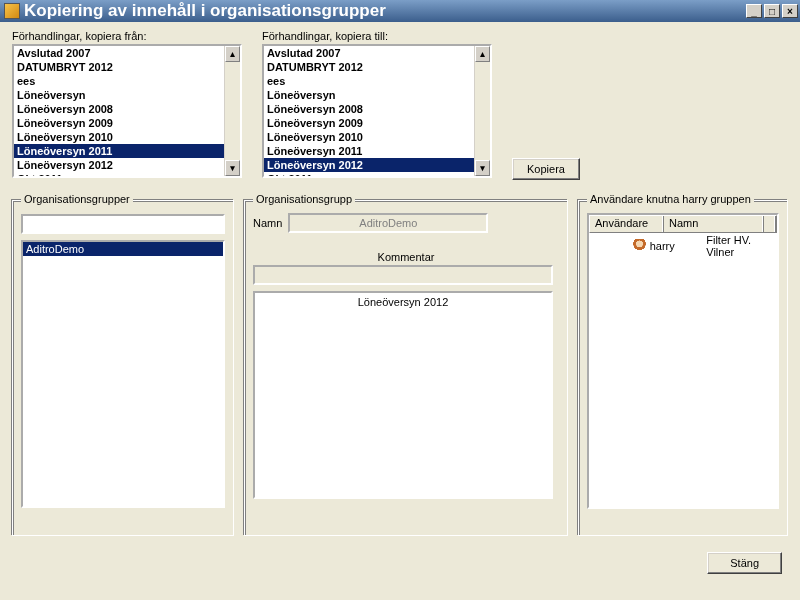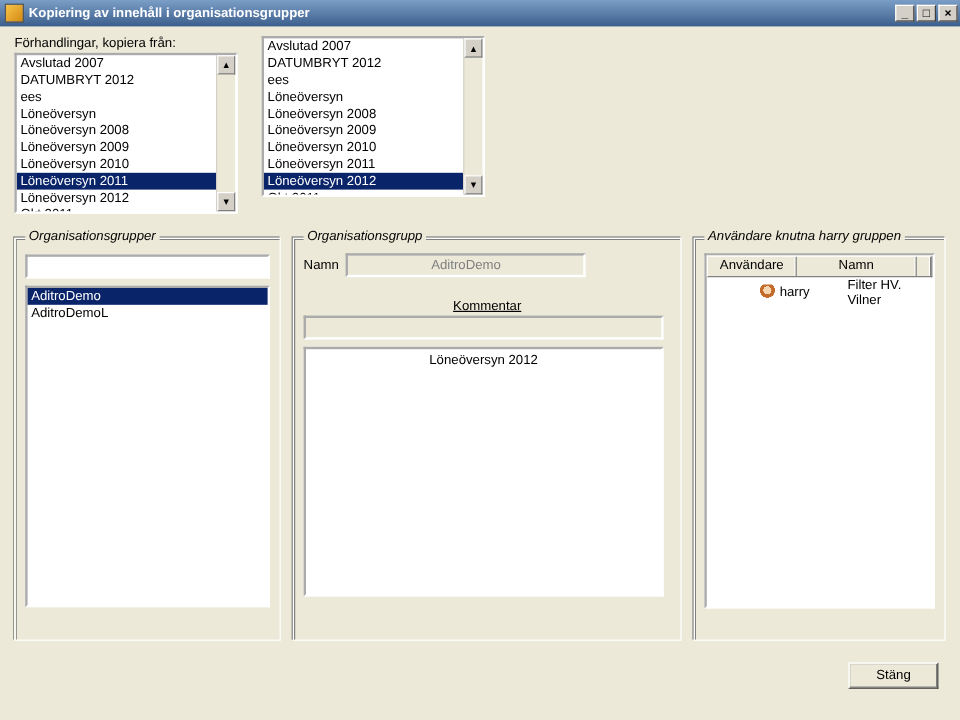--- a/index.html
+++ b/index.html
@@ -22,21 +22,21 @@
     padding: 0 2px 0 4px;
     color: #fff;
     font-weight: bold;
   }
   .titlebar .app-icon {
     width: 16px; height: 16px;
     background: linear-gradient(135deg,#f7c34a,#d38a12);
     border: 1px solid #555;
     margin-right: 4px;
   }
-  .titlebar .title { flex: 1; font-size: 11px; }
+  .titlebar .title { flex: 1; font-size: 17px; }
   .winbtns { display: flex; gap: 2px; }
   .winbtn {
     width: 16px; height: 14px;
     background: #d4d0c8;
     border: 1px solid #fff;
     border-right-color: #404040;
     border-bottom-color: #404040;
     display: flex; align-items: center; justify-content: center;
     font-size: 10px; font-family: Arial;
     color:#000;
@@ -44,28 +44,29 @@
   .client {
     position: relative;
     padding: 8px 12px 10px 12px;
     height: calc(600px - 22px);
   }
   .row-top {
     display: flex;
     gap: 20px;
     align-items: flex-start;
   }
-  .listcol { width: 186px; }
+  .listcol { width: 230px; }
   .listlabel { margin-bottom: 2px; }
   .listbox {
     border: 2px inset #fff;
     background: #fff;
     height: 134px;
     position: relative;
     display: flex;
+    font-weight: bold;
   }
   .listbox-items {
     flex: 1;
     overflow: hidden;
     font-size: 11px;
     line-height: 14px;
   }
   .listbox .scrollbar {
     width: 16px;
     background: #ece9d8;
@@ -109,21 +110,20 @@
     box-shadow: inset 1px 1px 0 #808080, -1px -1px 0 #808080;
     position: relative;
     padding: 12px 8px 8px 8px;
     margin-top: 14px;
   }
   .group-title {
     position: absolute;
     top: -8px; left: 8px;
     background: #ece9d8;
     padding: 0 3px;
-    font-style: italic;
   }
   .row-bottom {
     display: flex;
     gap: 10px;
     margin-top: 6px;
   }
   .groupsbox {
     width: 222px;
     height: 336px;
   }
@@ -151,21 +151,21 @@
   .namn-row { display:flex; align-items:center; gap:6px; margin-bottom:6px;}
   .txtfield {
     border: 2px inset #fff;
     background: #ece9d8;
     color: #808080;
     height: 20px;
     padding: 2px 4px;
     flex:1;
     max-width: 200px;
   }
-  .komm-label { margin-top:18px;text-decoration:underline; }
+  .komm-label { margin-top:18px; }
   .komm-field {
     border: 2px inset #fff;
     background: #ece9d8;
     height: 20px;
     margin-top:2px;
     margin-bottom:6px;
     width: 100%;
     max-width: 300px;
   }
   .valda-box {
@@ -180,21 +180,20 @@
     width: 210px;
     height: 336px;
   }
   .userheader {
     display:flex;
     background:#ece9d8;
     border: 1px solid #fff;
     border-right-color:#808080;
     border-bottom-color:#808080;
     height:18px;
-    text-align:center;
   }
   .userheader .col {
     border-right:1px solid #808080;
     padding: 1px 5px;
     box-shadow: inset -1px 0 0 #fff;
   }
   .userlist {
     border: 2px inset #fff;
     background:#fff;
     height: 296px;
@@ -243,49 +242,52 @@
             <div class="li-item">Okt 2011</div>
           </div>
         <div class="scrollbar">
           <div class="arrow up">▴</div>
           <div class="arrow down">▾</div>
         </div>
       </div>
     </div>
 
     <div class="listcol">
+      <div class="listlabel">Förhandlingar, kopiera till:</div>
       <div class="listbox">
         <div class="listbox-items" id="to-items">
             <div class="li-item">Avslutad 2007</div>
             <div class="li-item">DATUMBRYT 2012</div>
             <div class="li-item">ees</div>
             <div class="li-item">Löneöversyn</div>
             <div class="li-item">Löneöversyn 2008</div>
             <div class="li-item">Löneöversyn 2009</div>
             <div class="li-item">Löneöversyn 2010</div>
             <div class="li-item">Löneöversyn 2011</div>
             <div class="li-item selected">Löneöversyn 2012</div>
             <div class="li-item">Okt 2011</div>
           </div>
         <div class="scrollbar">
           <div class="arrow up">▴</div>
           <div class="arrow down">▾</div>
         </div>
       </div>
     </div>
 
+    <div class="kopiera-wrap">
+      <button class="btn">Kopiera</button>
+    </div>
   </div>
 
   <div class="row-bottom">
     <div class="group groupsbox">
       <div class="group-title">Organisationsgrupper</div>
       <div class="filter-input"></div>
       <div class="groupslist" id="groups-list">
           <div class="grp-item selected">AditroDemo</div>
-          <div class="grp-item">AditroDemoL</div>
         </div>
     </div>
 
     <div class="group midgroup">
       <div class="group-title">Organisationsgrupp</div>
       <div class="namn-row">
         <span>Namn</span>
         <div class="txtfield">AditroDemo</div>
       </div>
       <div class="komm-label">Kommentar</div>

